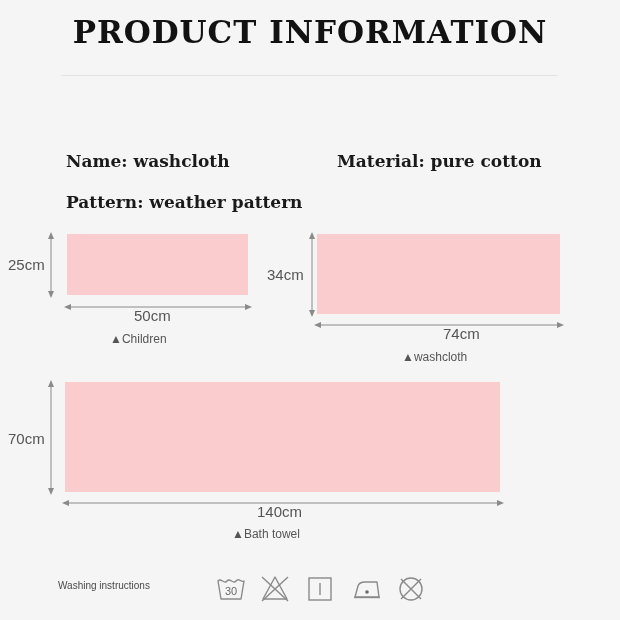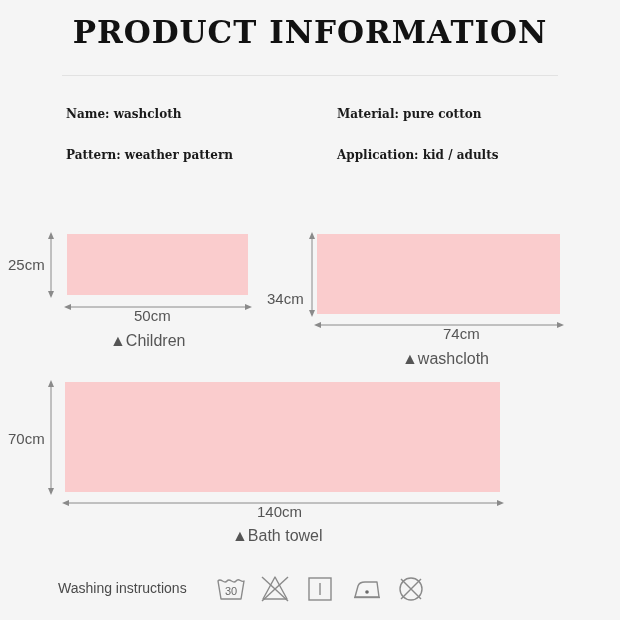--- a/index.html
+++ b/index.html
@@ -42,78 +42,78 @@
     width: 496px;
     height: 1px;
     background: #e2e2e2;
   }
 
   
   .spec {
     position: absolute;
     font-family: "DejaVu Serif", serif;
     font-weight: bold;
-    font-size: 12px;
+    font-size: 17px;
     color: #1a1a1a;
     white-space: nowrap;
+    margin-top: 44px;
   }
   .spec-name      { top: 107px; left: 66px; }
   .spec-material  { top: 107px; left: 337px; }
   .spec-pattern   { top: 148px; left: 66px; }
   .spec-app       { top: 148px; left: 337px; }
   .spec-function  { top: 189px; left: 66px; }
 
   
   .swatch {
     position: absolute;
     background: #facccd;
   }
   .dim-label {
     position: absolute;
     font-size: 15px;
     color: #555555;
     white-space: nowrap;
   }
   .caption {
     position: absolute;
-    font-size: 16px;
+    font-size: 12px;
     color: #555555;
     white-space: nowrap;
   }
   .vline, .hline {
     position: absolute;
     overflow: visible;
   }
 
   
   .care-label {
     position: absolute;
     left: 58px;
     top: 580px;
-    font-size: 14px;
+    font-size: 10px;
     color: #4a4a4a;
     white-space: nowrap;
   }
   .care-icon {
     position: absolute;
     top: 572px;
   }
 </style>
 </head>
 <body>
 
 <div id="page">
 
   <div class="title">PRODUCT INFORMATION</div>
   <div class="divider"></div>
 
   <div class="spec spec-name">Name: washcloth</div>
   <div class="spec spec-pattern">Pattern: weather pattern</div>
   <div class="spec spec-material">Material: pure cotton</div>
-  <div class="spec spec-app">Application: kid / adults</div>
 
   <div class="swatch" style="left:67px; top:234px; width:181px; height:61px;"></div>
 
   <svg class="vline" style="left:44px; top:230px;" width="14" height="70">
     <line x1="7" y1="5" x2="7" y2="65" stroke="#8a8a8a" stroke-width="1"></line>
     <polygon points="7,2 4,9 10,9" fill="#8a8a8a"></polygon>
     <polygon points="7,68 4,61 10,61" fill="#8a8a8a"></polygon>
   </svg>
   <div class="dim-label" style="left:8px; top:256px;">25cm</div>
 
@@ -125,21 +125,21 @@
   <div class="dim-label" style="left:134px; top:307px;">50cm</div>
   <div class="caption" style="left:110px; top:332px;">▲Children</div>
 
   <div class="swatch" style="left:317px; top:234px; width:243px; height:80px;"></div>
 
   <svg class="vline" style="left:305px; top:230px;" width="14" height="89">
     <line x1="7" y1="5" x2="7" y2="84" stroke="#8a8a8a" stroke-width="1"></line>
     <polygon points="7,2 4,9 10,9" fill="#8a8a8a"></polygon>
     <polygon points="7,87 4,80 10,80" fill="#8a8a8a"></polygon>
   </svg>
-  <div class="dim-label" style="left:267px; top:266px;margin-top:24px;">34cm</div>
+  <div class="dim-label" style="left:267px; top:266px;">34cm</div>
 
   <svg class="hline" style="left:312px; top:318px;" width="254" height="14">
     <line x1="5" y1="7" x2="249" y2="7" stroke="#8a8a8a" stroke-width="1"></line>
     <polygon points="2,7 9,4 9,10" fill="#8a8a8a"></polygon>
     <polygon points="252,7 245,4 245,10" fill="#8a8a8a"></polygon>
   </svg>
   <div class="dim-label" style="left:415px; top:325px;margin-left:28px;">74cm</div>
   <div class="caption" style="left:402px; top:350px;">▲washcloth</div>
 
   <div class="swatch" style="left:65px; top:382px; width:435px; height:110px;"></div>

